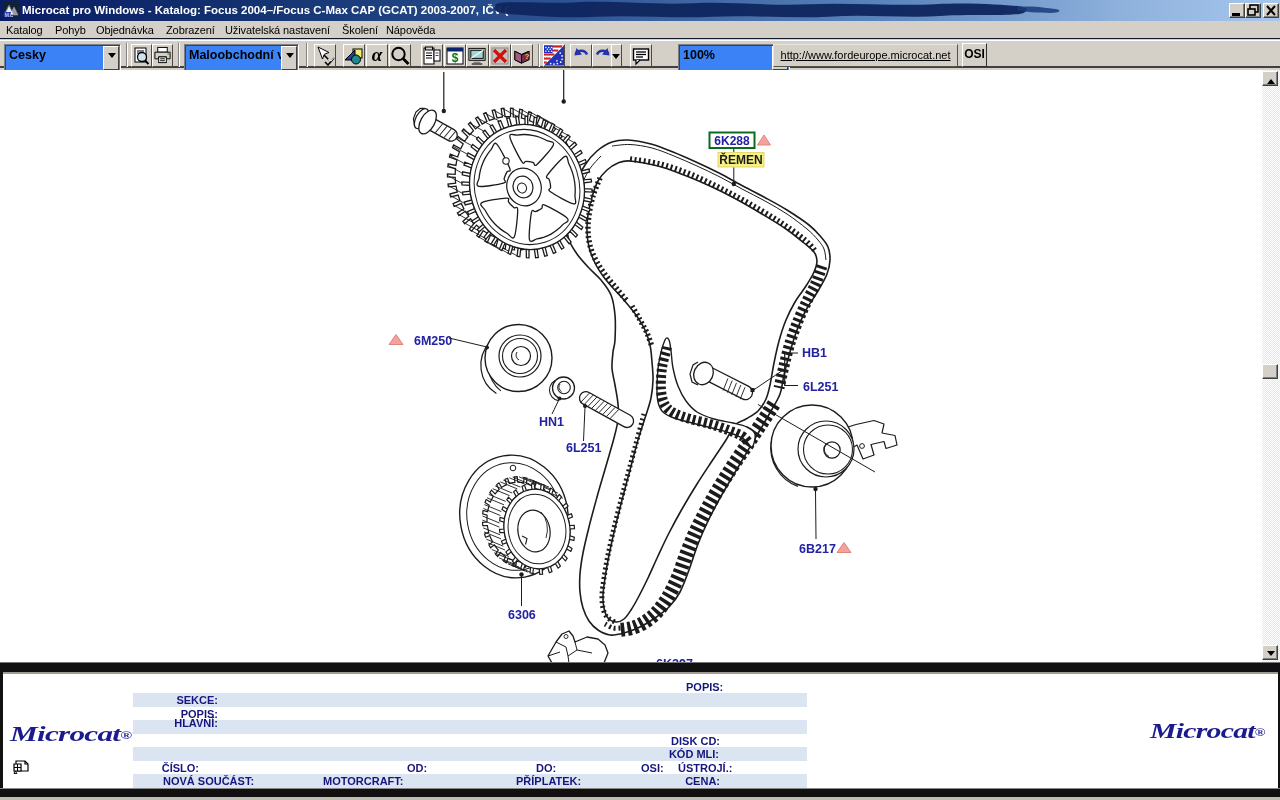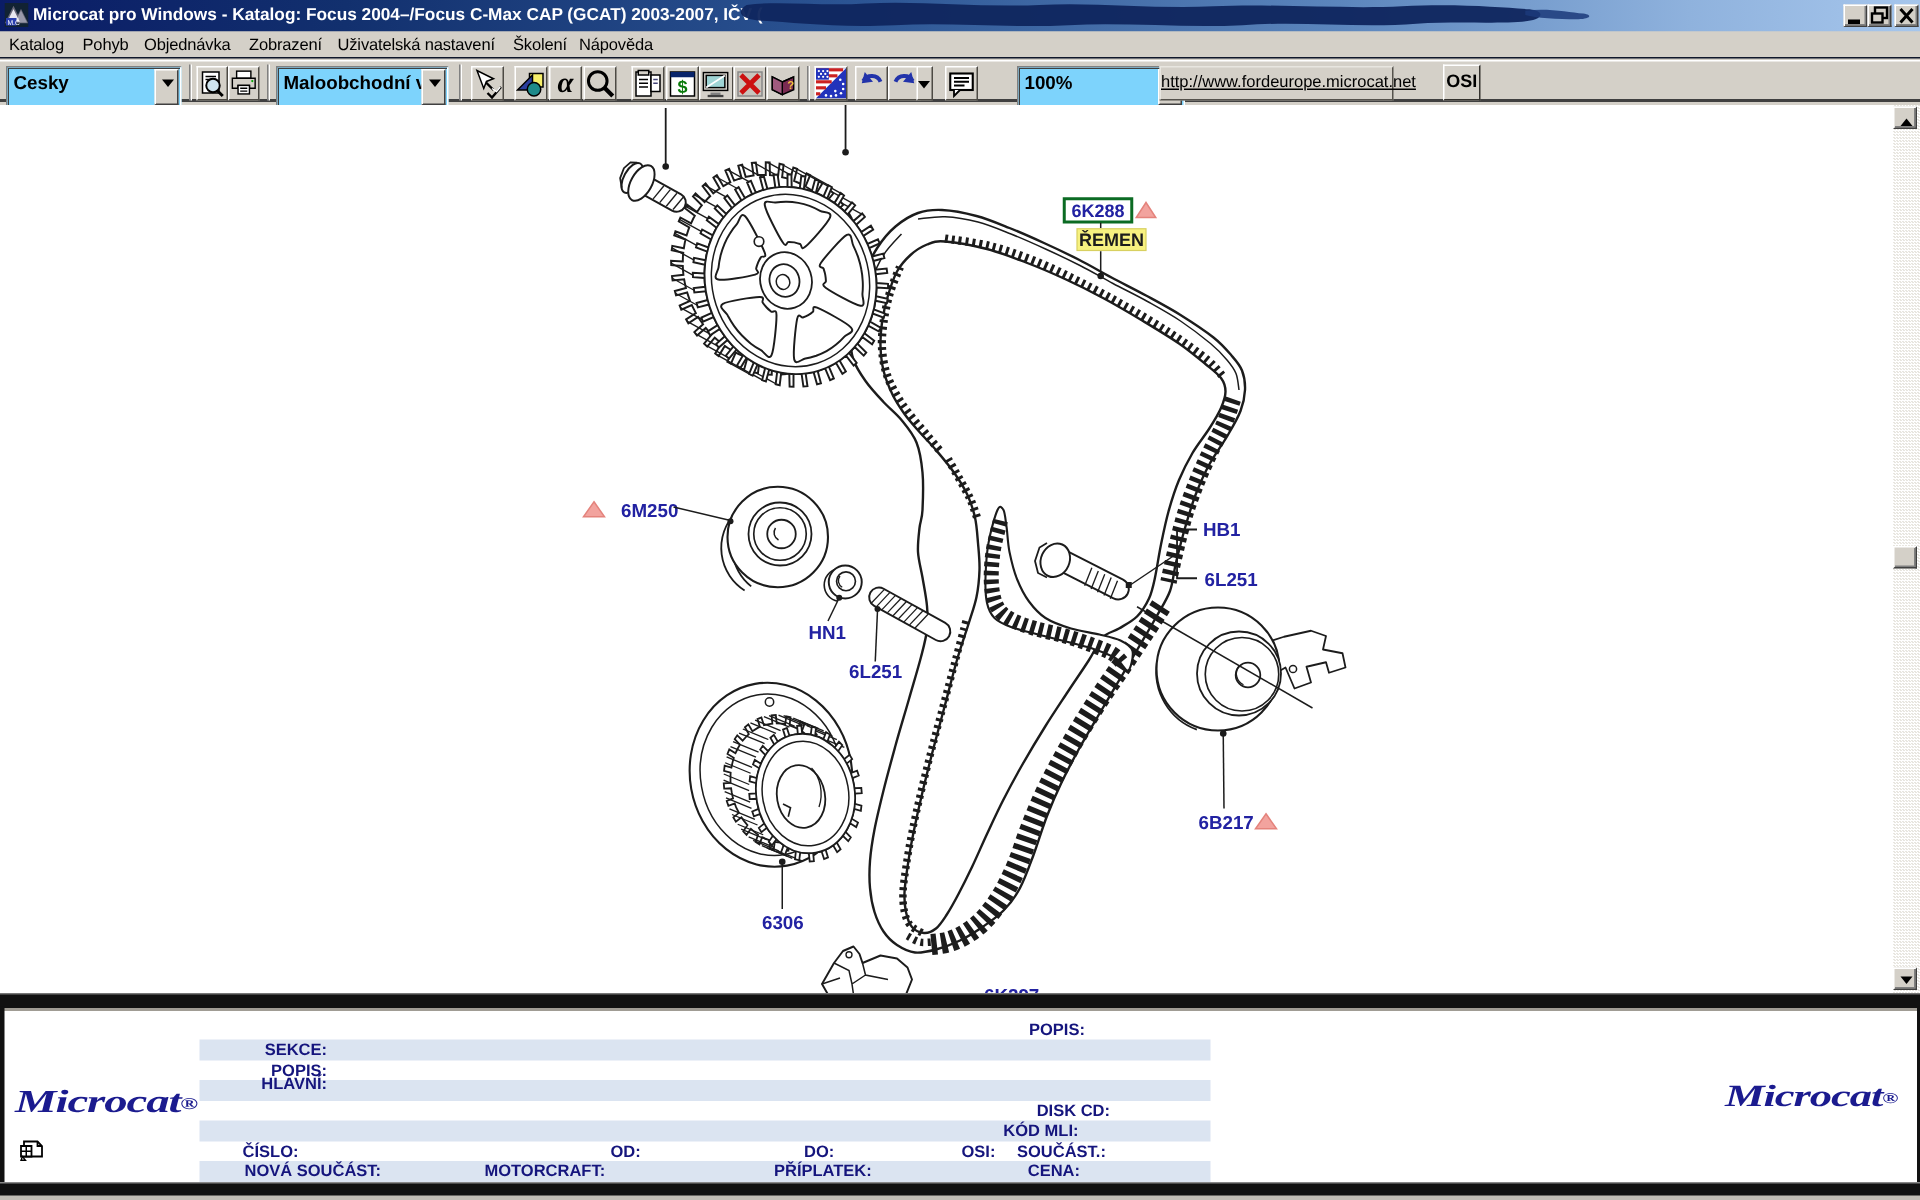--- a/index.html
+++ b/index.html
@@ -1,21 +1,21 @@
 <!DOCTYPE html>
 <html><head><meta charset="utf-8"><style>
 * { margin:0; padding:0; box-sizing:border-box; }
 body { width:1280px; height:800px; overflow:hidden; font-family:"Liberation Sans", sans-serif; background:#d4d0c8; position:relative; }
 #titlebar { position:absolute; left:0; top:0; width:1280px; height:21px; background:linear-gradient(to right,#0a1c66,#12306e 18%,#2c5594 45%,#5c86bd 70%,#8fb2dd 88%,#a6c6ec); }
 #titlebar .ttext { position:absolute; left:22px; top:3.5px; color:#fff; font-size:11.5px; font-weight:bold; letter-spacing:-0.4px; white-space:nowrap; letter-spacing:0px; }
 .wbtn { position:absolute; top:3px; width:16px; height:15px; background:#d4d0c8; border:1px solid; border-color:#fff #404040 #404040 #fff; box-shadow:inset -1px -1px 0 #808080; font-size:9px; text-align:center; line-height:13px; color:#000; font-weight:bold; }
 #menubar { position:absolute; left:0; top:21px; width:1280px; height:18px; background:#d4d0c8; border-bottom:1px solid #0f172a; }
 #menubar span { position:absolute; top:3px; font-size:11px; letter-spacing:-0.1px; color:#000; }
 #toolbar { position:absolute; left:0; top:40px; width:1280px; height:28px; background:#d4d0c8; border-top:1px solid #fff; border-bottom:2px solid #404040; }
-.combo { position:absolute; top:3px; height:28px; background:#7dd3fc; border:1px solid; border-color:#808080 #fff #fff #808080; box-shadow:inset 1px 1px 0 #404040; }
+.combo { position:absolute; top:3px; height:28px; background:#3b82f6; border:1px solid; border-color:#808080 #fff #fff #808080; box-shadow:inset 1px 1px 0 #404040; }
 .combo .ctext { position:absolute; left:4px; top:2.5px; font-size:12.5px; font-weight:bold; color:#000; white-space:nowrap; overflow:hidden; }
 .combo .cbtn { position:absolute; right:1px; top:1px; bottom:1px; width:16px; background:#d4d0c8; border:1px solid; border-color:#fff #404040 #404040 #fff; }
 .combo .cbtn:after { content:""; position:absolute; left:4px; top:6px; border:4px solid transparent; border-top:5px solid #000; }
 .tbtn { position:absolute; top:3px; height:23px; background:#d4d0c8; border:1px solid; border-color:#ffffff #4d4a44 #4d4a44 #ffffff; display:flex; align-items:center; justify-content:center; }
 #canvas { position:absolute; left:0; top:70px; width:1262px; height:592px; background:#fff; overflow:hidden; }
 #vscroll { position:absolute; left:1262px; top:70px; width:18px; height:592px; background:#fff; background-image:repeating-conic-gradient(#e8e6e0 0% 25%, #ffffff 0% 50%); background-size:2px 2px; }
 .sbtn { position:absolute; left:0px; width:16px; height:15px; background:#d4d0c8; border:1px solid; border-color:#fff #404040 #404040 #fff; box-shadow:inset -1px -1px 0 #808080; }
 .arr { position:absolute; left:4px; width:0; height:0; border:4px solid transparent; }
 #panel { position:absolute; left:0; top:662px; width:1280px; height:138px; background:#fff; }
 #panel .topbar { position:absolute; left:0; top:0; width:1280px; height:12px; background:#111; border-top:1px solid #777; border-bottom:2.5px solid #a09c94; box-sizing:border-box; }
@@ -218,21 +218,21 @@
         <path d="M5,14 L5,18 L9,14" fill="#fff" stroke="#000" stroke-width="1.2"></path>
         <line x1="5" y1="6" x2="15" y2="6" stroke="#000" stroke-width="1.3"></line>
         <line x1="5" y1="8.5" x2="15" y2="8.5" stroke="#000" stroke-width="1.3"></line>
         <line x1="5" y1="11" x2="12" y2="11" stroke="#000" stroke-width="1.3"></line>
       </svg>
     </div>
     <div class="combo" style="left:654px;width:112px;margin-left:24px;">
       <div class="ctext">100%</div>
       <div class="cbtn"></div>
     </div>
-    <div style="position:absolute;left:773px;top:3px;width:156px;height:23px;background:#d4d0c8;border:1px solid;border-color:#e8e6e0 #55524c #55524c #e8e6e0;text-align:center;"><span style="font-size:11px;text-decoration:underline;line-height:21px;">http://www.fordeurope.microcat.net</span></div>
+    <div style="position:absolute;left:773px;top:3px;width:185px;height:23px;background:#d4d0c8;border:1px solid;border-color:#e8e6e0 #55524c #55524c #e8e6e0;text-align:center;"><span style="font-size:11px;text-decoration:underline;line-height:21px;">http://www.fordeurope.microcat.net</span></div>
     <div style="position:absolute;left:962px;top:2px;width:25px;height:24px;background:#d4d0c8;border:1.5px solid;border-color:#fff #33312d #33312d #fff;text-align:center;"><span style="font-size:12px;font-weight:bold;line-height:21px;">OSI</span></div>
   </div>
 <div id="canvas"><svg width="1262" height="592" viewBox="0 70 1262 592">
       <path d="M 628.0,140.0 C 634.5,140.3 643.5,142.0 651.0,144.0 C 658.5,146.0 665.5,149.0 673.0,152.0 C 680.5,155.0 688.3,158.5 696.0,162.0 C 703.7,165.5 711.5,169.2 719.0,173.0 C 726.5,176.8 733.5,181.0 741.0,185.0 C 748.5,189.0 756.3,192.8 764.0,197.0 C 771.7,201.2 779.5,205.3 787.0,210.0 C 794.5,214.7 803.3,220.5 809.0,225.0 C 814.7,229.5 817.8,233.3 821.0,237.0 C 824.2,240.7 826.5,243.2 828.0,247.0 C 829.5,250.8 830.2,255.5 830.0,260.0 C 829.8,264.5 829.0,268.8 827.0,274.0 C 825.0,279.2 821.5,285.0 818.0,291.0 C 814.5,297.0 809.5,303.5 806.0,310.0 C 802.5,316.5 799.7,323.0 797.0,330.0 C 794.3,337.0 792.2,344.5 790.0,352.0 C 787.8,359.5 785.7,368.0 784.0,375.0 C 782.3,382.0 782.2,388.0 780.0,394.0 C 777.8,400.0 774.3,405.0 771.0,411.0 C 767.7,417.0 764.0,423.2 760.0,430.0 C 756.0,436.8 751.3,444.7 747.0,452.0 C 742.7,459.3 738.5,466.3 734.0,474.0 C 729.5,481.7 724.3,490.2 720.0,498.0 C 715.7,505.8 711.7,513.3 708.0,521.0 C 704.3,528.7 701.2,535.8 698.0,544.0 C 694.8,552.2 692.0,562.0 689.0,570.0 C 686.0,578.0 683.3,585.8 680.0,592.0 C 676.7,598.2 673.2,602.7 669.0,607.0 C 664.8,611.3 659.8,614.7 655.0,618.0 C 650.2,621.3 645.2,624.5 640.0,627.0 C 634.8,629.5 629.0,631.7 624.0,633.0 C 619.0,634.3 614.3,635.5 610.0,635.0 C 605.7,634.5 601.5,632.3 598.0,630.0 C 594.5,627.7 591.5,624.7 589.0,621.0 C 586.5,617.3 584.5,612.8 583.0,608.0 C 581.5,603.2 580.5,597.7 580.0,592.0 C 579.5,586.3 579.5,580.5 580.0,574.0 C 580.5,567.5 581.5,560.8 583.0,553.0 C 584.5,545.2 586.7,536.3 589.0,527.0 C 591.3,517.7 594.2,507.2 597.0,497.0 C 599.8,486.8 603.2,475.8 606.0,466.0 C 608.8,456.2 612.0,445.7 614.0,438.0 C 616.0,430.3 617.3,425.7 618.0,420.0 C 618.7,414.3 618.5,409.8 618.0,404.0 C 617.5,398.2 616.0,391.0 615.0,385.0 C 614.0,379.0 612.3,373.5 612.0,368.0 C 611.7,362.5 612.5,356.7 613.0,352.0 C 613.5,347.3 614.7,346.2 615.0,340.0 C 615.3,333.8 615.7,322.5 615.0,315.0 C 614.3,307.5 613.3,300.8 611.0,295.0 C 608.7,289.2 604.7,284.5 601.0,280.0 C 597.3,275.5 593.0,272.3 589.0,268.0 C 585.0,263.7 580.3,258.7 577.0,254.0 C 573.7,249.3 570.7,244.8 569.0,240.0 C 567.3,235.2 567.0,230.7 567.0,225.0 C 567.0,219.3 567.7,212.7 569.0,206.0 C 570.3,199.3 572.3,191.8 575.0,185.0 C 577.7,178.2 581.3,170.7 585.0,165.0 C 588.7,159.3 592.5,154.8 597.0,151.0 C 601.5,147.2 606.8,143.8 612.0,142.0 C 617.2,140.2 621.5,139.7 628.0,140.0 Z M 630.0,161.0 C 636.7,161.5 649.0,163.7 658.0,166.0 C 667.0,168.3 675.3,171.7 684.0,175.0 C 692.7,178.3 701.3,182.0 710.0,186.0 C 718.7,190.0 727.3,194.3 736.0,199.0 C 744.7,203.7 753.7,209.0 762.0,214.0 C 770.3,219.0 779.0,224.2 786.0,229.0 C 793.0,233.8 799.3,239.2 804.0,243.0 C 808.7,246.8 811.8,249.0 814.0,252.0 C 816.2,255.0 817.0,257.7 817.0,261.0 C 817.0,264.3 815.8,267.8 814.0,272.0 C 812.2,276.2 809.2,281.0 806.0,286.0 C 802.8,291.0 798.3,296.3 795.0,302.0 C 791.7,307.7 788.7,313.5 786.0,320.0 C 783.3,326.5 781.0,333.8 779.0,341.0 C 777.0,348.2 775.5,355.7 774.0,363.0 C 772.5,370.3 771.3,379.0 770.0,385.0 C 768.7,391.0 768.0,394.7 766.0,399.0 C 764.0,403.3 761.3,407.7 758.0,411.0 C 754.7,414.3 749.8,416.7 746.0,419.0 C 742.2,421.3 738.3,421.5 735.0,425.0 C 731.7,428.5 729.8,434.0 726.0,440.0 C 722.2,446.0 716.8,453.7 712.0,461.0 C 707.2,468.3 702.0,476.0 697.0,484.0 C 692.0,492.0 686.7,500.8 682.0,509.0 C 677.3,517.2 673.0,525.2 669.0,533.0 C 665.0,540.8 661.5,548.5 658.0,556.0 C 654.5,563.5 651.2,571.3 648.0,578.0 C 644.8,584.7 641.8,590.7 639.0,596.0 C 636.2,601.3 633.5,606.2 631.0,610.0 C 628.5,613.8 626.5,617.0 624.0,619.0 C 621.5,621.0 618.7,622.2 616.0,622.0 C 613.3,621.8 610.0,620.3 608.0,618.0 C 606.0,615.7 604.8,611.8 604.0,608.0 C 603.2,604.2 602.8,600.0 603.0,595.0 C 603.2,590.0 604.0,584.7 605.0,578.0 C 606.0,571.3 607.3,563.3 609.0,555.0 C 610.7,546.7 612.8,537.2 615.0,528.0 C 617.2,518.8 619.5,509.7 622.0,500.0 C 624.5,490.3 627.3,480.0 630.0,470.0 C 632.7,460.0 635.3,449.2 638.0,440.0 C 640.7,430.8 643.8,422.0 646.0,415.0 C 648.2,408.0 649.8,403.8 651.0,398.0 C 652.2,392.2 652.8,386.0 653.0,380.0 C 653.2,374.0 652.5,367.8 652.0,362.0 C 651.5,356.2 651.2,350.3 650.0,345.0 C 648.8,339.7 647.3,335.0 645.0,330.0 C 642.7,325.0 639.5,320.0 636.0,315.0 C 632.5,310.0 627.8,304.5 624.0,300.0 C 620.2,295.5 616.5,292.0 613.0,288.0 C 609.5,284.0 606.0,280.2 603.0,276.0 C 600.0,271.8 597.3,267.8 595.0,263.0 C 592.7,258.2 590.3,252.3 589.0,247.0 C 587.7,241.7 587.2,236.3 587.0,231.0 C 586.8,225.7 587.2,220.7 588.0,215.0 C 588.8,209.3 590.3,202.7 592.0,197.0 C 593.7,191.3 595.5,185.5 598.0,181.0 C 600.5,176.5 603.7,173.0 607.0,170.0 C 610.3,167.0 614.2,164.5 618.0,163.0 C 621.8,161.5 623.3,160.5 630.0,161.0 Z" fill="#ffffff" fill-rule="evenodd" stroke="#1c1c1c" stroke-width="1.6"></path>
       <path d="M 612.0,146.0 C 615.0,145.8 623.3,144.2 630.0,144.5 C 636.7,144.8 644.7,146.1 652.0,148.0 C 659.3,149.9 666.5,153.0 674.0,156.0 C 681.5,159.0 689.3,162.5 697.0,166.0 C 704.7,169.5 712.5,173.2 720.0,177.0 C 727.5,180.8 734.5,185.0 742.0,189.0 C 749.5,193.0 757.5,196.8 765.0,201.0 C 772.5,205.2 780.0,209.3 787.0,214.0 C 794.0,218.7 801.8,224.7 807.0,229.0 C 812.2,233.3 815.2,236.7 818.0,240.0 C 820.8,243.3 822.7,245.7 824.0,249.0 C 825.3,252.3 825.7,258.2 826.0,260.0 " fill="none" stroke="#1c1c1c" stroke-width="1"></path>
       <path d="M 572.0,227.0 C 572.3,223.8 572.7,214.3 574.0,208.0 C 575.3,201.7 577.5,195.3 580.0,189.0 C 582.5,182.7 585.5,175.5 589.0,170.0 C 592.5,164.5 599.0,158.3 601.0,156.0 " fill="none" stroke="#1c1c1c" stroke-width="1"></path>
       <path d="M 630.0,159.0 C 635.0,159.8 650.0,161.5 660.0,164.0 C 670.0,166.5 680.0,170.0 690.0,174.0 C 700.0,178.0 710.0,183.0 720.0,188.0 C 730.0,193.0 740.0,198.3 750.0,204.0 C 760.0,209.7 770.8,216.0 780.0,222.0 C 789.2,228.0 799.0,235.0 805.0,240.0 C 811.0,245.0 814.2,250.0 816.0,252.0 " fill="none" stroke="#1c1c1c" stroke-width="5.5" stroke-dasharray="2 2.6"></path>
       <path d="M 600.0,178.0 C 598.8,181.0 594.8,189.8 593.0,196.0 C 591.2,202.2 589.8,209.0 589.0,215.0 C 588.2,221.0 587.7,226.3 588.0,232.0 C 588.3,237.7 589.3,243.7 591.0,249.0 C 592.7,254.3 595.3,259.3 598.0,264.0 C 600.7,268.7 603.8,272.8 607.0,277.0 C 610.2,281.2 613.7,285.0 617.0,289.0 C 620.3,293.0 625.3,299.0 627.0,301.0 " fill="none" stroke="#1c1c1c" stroke-width="5.5" stroke-dasharray="2 2.6"></path>
       <path d="M 632.0,306.0 C 633.3,308.3 637.5,315.5 640.0,320.0 C 642.5,324.5 645.0,328.5 647.0,333.0 C 649.0,337.5 651.2,344.7 652.0,347.0 " fill="none" stroke="#1c1c1c" stroke-width="5.5" stroke-dasharray="2 2.6"></path>
       <path d="M 822.0,266.0 C 821.0,268.8 818.5,277.2 816.0,283.0 C 813.5,288.8 810.0,294.7 807.0,301.0 C 804.0,307.3 800.8,314.0 798.0,321.0 C 795.2,328.0 792.3,335.5 790.0,343.0 C 787.7,350.5 785.8,358.5 784.0,366.0 C 782.2,373.5 779.8,384.3 779.0,388.0 " fill="none" stroke="#1c1c1c" stroke-width="11" stroke-dasharray="3 2.8"></path>
@@ -453,25 +453,25 @@
         <path d="M2,14 l-1,2.5 l3,0 z" fill="#fff" stroke="#000" stroke-width="0.9"></path>
       </svg></div>
     <div class="row blue" style="top:31px;"></div>
     <div class="row blue" style="top:58px;"></div>
     <div class="row blue" style="top:85px;"></div>
     <div class="row blue" style="top:112px;"></div>
     <div class="lbl" style="right:1062px;top:18.5px;margin-top:36px;">HLAVNÍ:</div>
     <div class="lbl" style="left:686px;top:18.5px;">POPIS:</div>
     <div class="lbl" style="right:1062px;top:32px;">SEKCE:</div>
     <div class="lbl" style="right:1062px;top:45.5px;">POPIS:</div>
-    <div class="lbl" style="right:540px;top:72.5px;">DISK CD:</div>
+    <div class="lbl" style="right:560px;top:72.5px;">DISK CD:</div>
     <div class="lbl" style="right:561px;top:86px;">KÓD MLI:</div>
     <div class="lbl" style="right:1081px;top:99.5px;">ČÍSLO:</div>
     <div class="lbl" style="left:407px;top:99.5px;">OD:</div>
     <div class="lbl" style="left:536px;top:99.5px;">DO:</div>
     <div class="lbl" style="left:641px;top:99.5px;">OSI:</div>
-    <div class="lbl" style="left:678px;top:99.5px;">SOUČÁST.:</div>
+    <div class="lbl" style="left:678px;top:99.5px;">ÚSTROJÍ.:</div>
     <div class="lbl" style="left:151px;top:113px;margin-left:12px;">NOVÁ SOUČÁST:</div>
     <div class="lbl" style="left:323px;top:113px;">MOTORCRAFT:</div>
     <div class="lbl" style="left:516px;top:113px;">PŘÍPLATEK:</div>
     <div class="lbl" style="right:560px;top:113px;">CENA:</div>
     <div class="botbar"></div>
     <div class="gray"></div>
   </div>
 </body></html>

